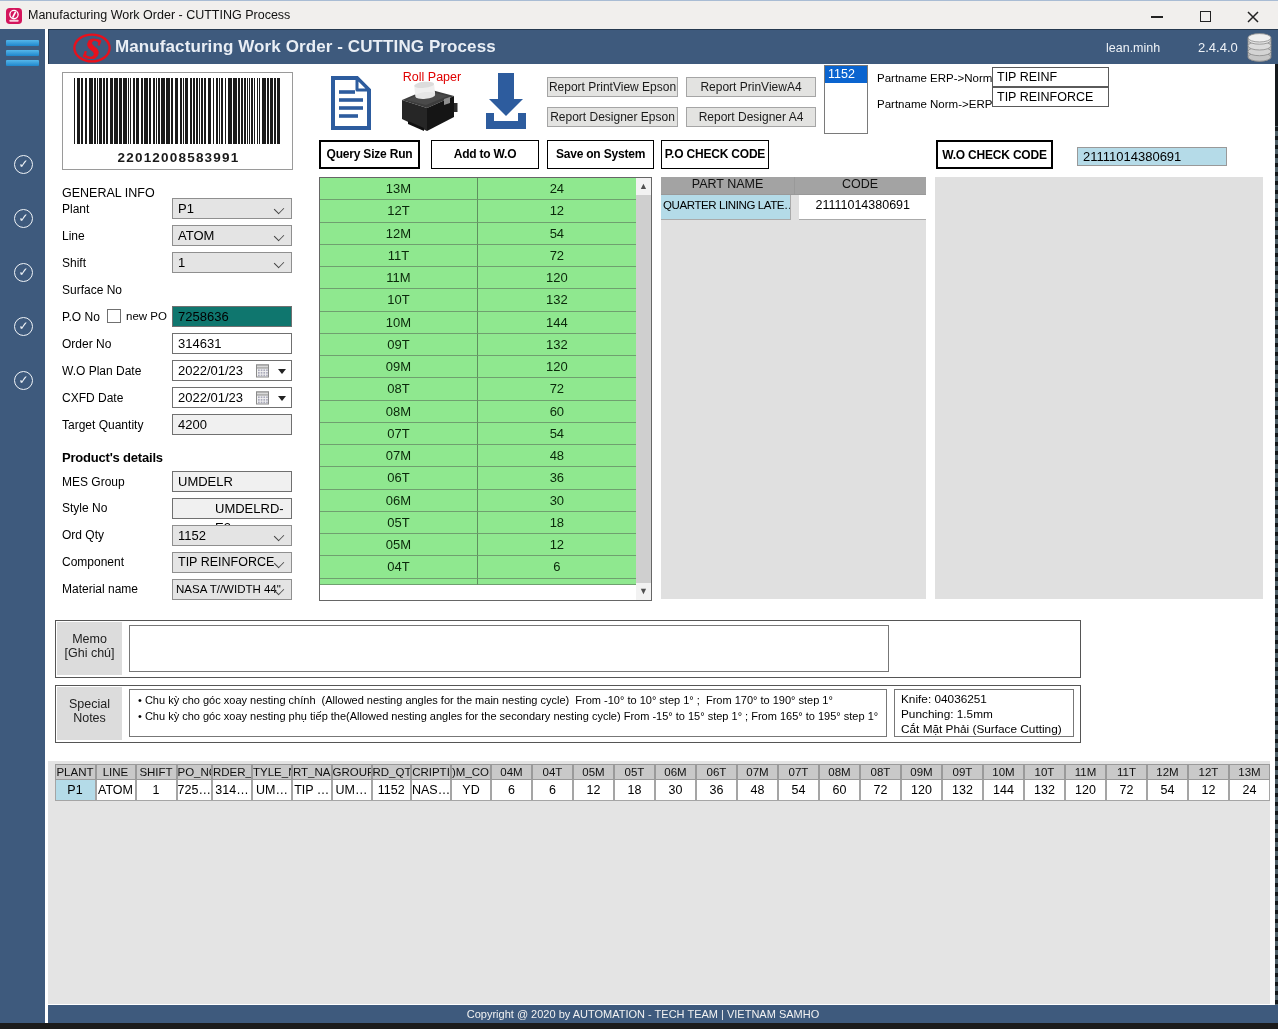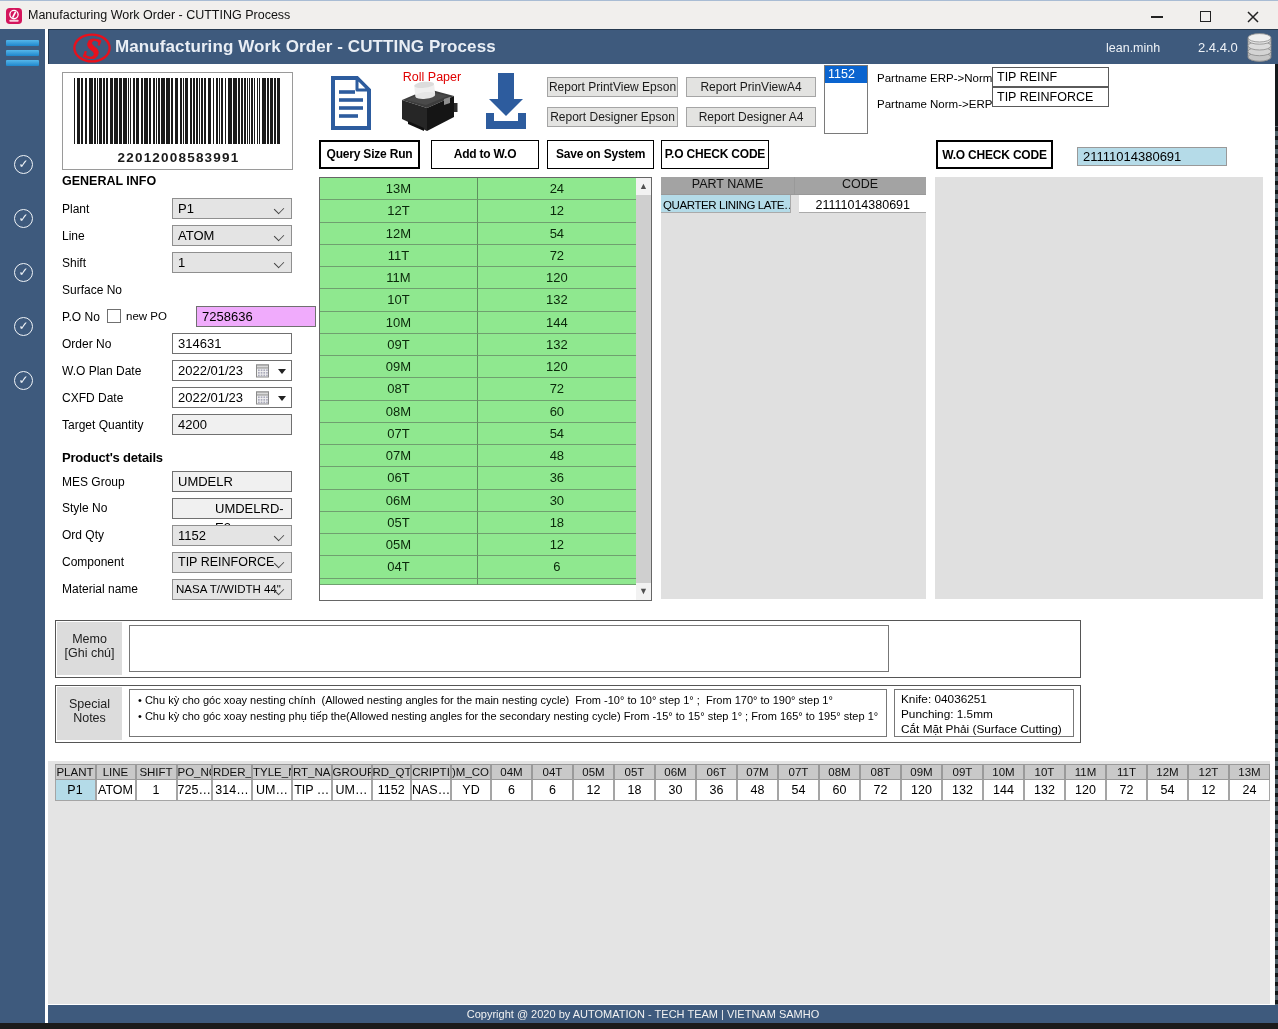--- a/index.html
+++ b/index.html
@@ -46,21 +46,21 @@
 .srow { height:22.26px; display:flex; }
 .sc1 { width:158px; background:#8fe88f; border-right:1px solid #5f8f5f; border-bottom:1px solid #6fa06f; text-align:center; font-size:13px; line-height:21px; color:#0a280a; }
 .sc2 { width:158.5px; background:#8fe88f; border-bottom:1px solid #6fa06f; text-align:center; font-size:13px; line-height:21px; color:#0a280a; }
 #sscroll { position:absolute; right:0; top:0; width:15px; height:422px; background:#cfcfcf; }
 .sbtn { position:absolute; left:0; width:15px; height:17px; background:#f2f2f2; color:#505050; font-size:9px; text-align:center; line-height:17px; }
 
 #panel1 { position:absolute; left:661px; top:177px; width:265px; height:422px; background:#e0e0e0; }
 #panel2 { position:absolute; left:935px; top:177px; width:328px; height:422px; background:#e0e0e0; }
 .ph { height:18px; display:flex; border-bottom:1px solid #999; background:#a3a3a3; }
 .ph div { text-align:center; font-size:12.5px; line-height:15px; color:#111; }
-.prow { height:18px; display:flex;gap:8px; }
+.prow { height:25px; display:flex;gap:8px; }
 .prow div { font-size:11.5px; letter-spacing:-0.4px; line-height:21px; overflow:hidden; white-space:nowrap; }
 
 .obox { position:absolute; left:55px; width:1026px; border:1.5px solid #555; background:#fff; }
 .olbl { position:absolute; background:#dcdcdc; text-align:center; font-size:12.5px; color:#222; }
 .ibox { position:absolute; border:1px solid #777; background:#fff; }
 
 #gridpanel { position:absolute; left:48px; top:761px; width:1222px; height:243px; background:#e4e4e4; }
 #grid { position:absolute; left:6.5px; top:3px; }
 .ghrow { display:flex; }
 .gh { height:15.5px; background:#c9c9c9; border:0.5px solid #9a9a9a; text-align:center; font-size:11.5px; line-height:14.5px; color:#111; overflow:hidden; }
@@ -172,21 +172,21 @@
         <rect x="199.0" y="5" width="4" height="66"></rect>
         <rect x="204.0" y="5" width="2" height="66"></rect>
         <rect x="207.0" y="5" width="3" height="66"></rect>
         <rect x="211.0" y="5" width="2" height="66"></rect>
         <rect x="214.0" y="5" width="3" height="66"></rect>
       </g>
     </svg>
   <div id="bcnum">22012008583991</div>
 </div>
 
-<div class="lbl" style="top:174px;font-weight:bold;font-size:12.5px;">GENERAL INFO</div>
+<div class="lbl" style="top:186px;font-weight:normal;font-size:12.5px;">GENERAL INFO</div>
 <div class="lbl" style="top:202px;">Plant</div>
 <div class="lbl" style="top:229px;">Line</div>
 <div class="lbl" style="top:256px;">Shift</div>
 <div class="lbl" style="top:283px;">Surface No</div>
 <div class="lbl" style="top:310px;">P.O No</div>
 <div class="lbl" style="top:337px;">Order No</div>
 <div class="lbl" style="top:364px;">W.O Plan Date</div>
 <div class="lbl" style="top:391px;">CXFD Date</div>
 <div class="lbl" style="top:418px;">Target Quantity</div>
 <div class="lbl" style="top:450px;font-weight:bold;font-size:13px;letter-spacing:-0.2px;">Product's details</div>
@@ -194,21 +194,21 @@
 <div class="lbl" style="top:501px;">Style No</div>
 <div class="lbl" style="top:528px;">Ord Qty</div>
 <div class="lbl" style="top:555px;">Component</div>
 <div class="lbl" style="top:582px;">Material name</div>
 
 <div class="fld combo" style="top:198px;">P1<div class="chev"></div></div>
 <div class="fld combo" style="top:225px;">ATOM<div class="chev"></div></div>
 <div class="fld combo" style="top:252px;">1<div class="chev"></div></div>
 <div class="abs" style="left:107px;top:309px;width:14px;height:14px;border:1.5px solid #707070;background:#fff;"></div>
 <div class="abs" style="left:126px;top:310px;font-size:11.5px;">new PO</div>
-<div class="fld" style="top:305.5px;background:#f0abfc;margin-left:24px;">7258636</div>
+<div class="fld" style="top:305.5px;background:#0f766e;">7258636</div>
 <div class="fld" style="top:332.5px;">314631</div>
 <div class="fld" style="top:359.5px;">2022/01/23
   <svg class="abs" style="right:20px;top:2px" width="16" height="16" viewBox="0 0 16 16">
       <rect x="1.5" y="2" width="12" height="12" fill="#f2f2f2" stroke="#8a8a8a"></rect>
       <rect x="1.5" y="2" width="12" height="3" fill="#d9d9d9" stroke="#8a8a8a"></rect>
       <g fill="#aab">
         <rect x="3.0" y="6.4" width="1.7" height="1.7"></rect>
         <rect x="5.7" y="6.4" width="1.7" height="1.7"></rect>
         <rect x="8.4" y="6.4" width="1.7" height="1.7"></rect>
         <rect x="11.1" y="6.4" width="1.7" height="1.7"></rect>

